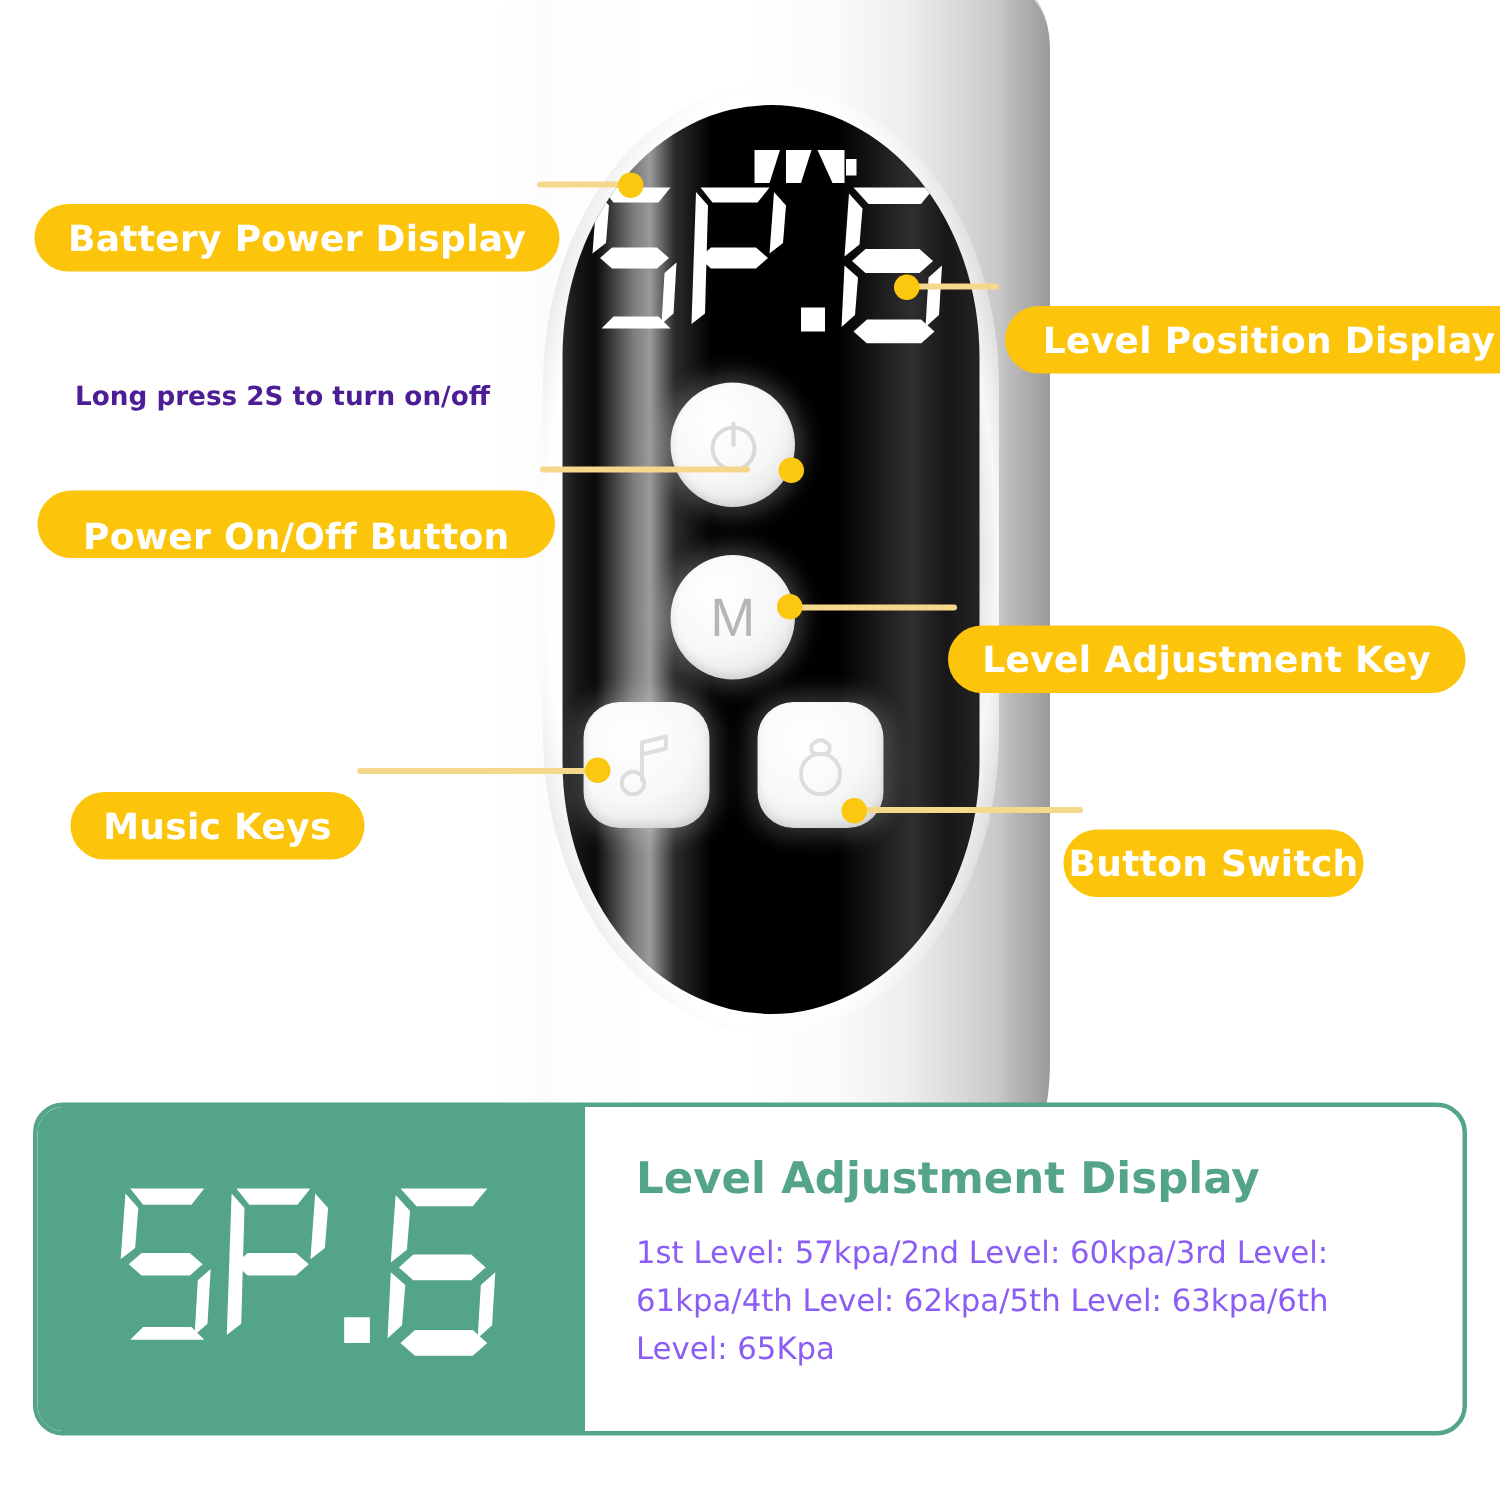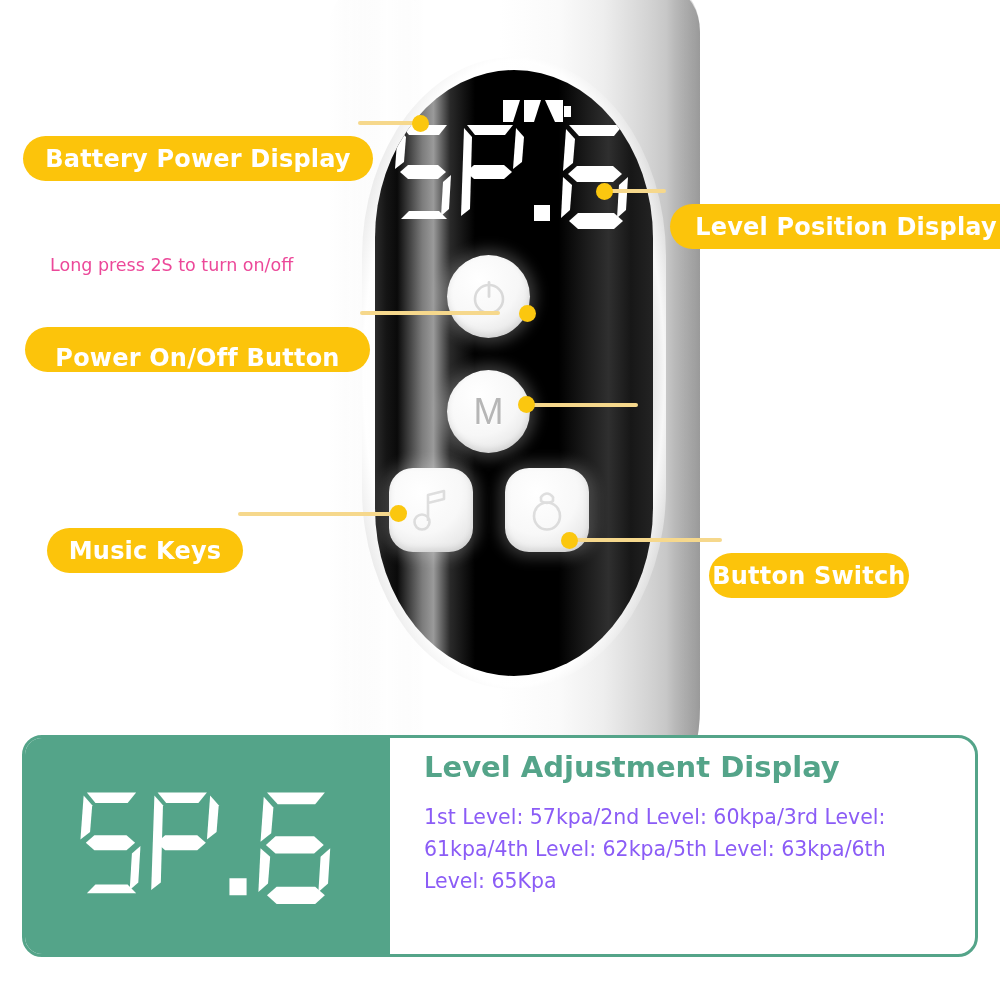--- a/index.html
+++ b/index.html
@@ -91,36 +91,36 @@
     position:absolute;background:#FCC40B;color:#ffffff;
     border-radius:999px;display:flex;align-items:center;justify-content:center;
     font-weight:bold;white-space:nowrap;letter-spacing:.2px;
     font-family:"DejaVu Sans", sans-serif;
     margin-top:36px;
   }
   .leader{position:absolute;height:4px;background:#F6D88C;border-radius:2px;}
   .dot{position:absolute;width:17px;height:17px;border-radius:50%;background:#FBC70F;}
 
   .note{
-    position:absolute;color:#ec4899;font-weight:normal;white-space:nowrap;
+    position:absolute;color:#4c1d95;font-weight:bold;white-space:nowrap;
     font-family:"DejaVu Sans", sans-serif;
   }
 
   
   .card{
     position:absolute;left:22px;top:735px;width:956px;height:222px;
     border:3px solid #54A489;border-radius:20px;background:#ffffff;
     box-sizing:border-box;overflow:hidden;display:flex;
   }
   .card-green{
     width:365px;height:100%;background:#54A489;
     display:flex;align-items:center;justify-content:center;
   }
   .card-body{
-    flex:1;padding:12px 34px 0 34px;box-sizing:border-box;
+    flex:1;padding:30px 34px 0 34px;box-sizing:border-box;
   }
   .card-title{
     color:#54A489;font-size:29px;font-weight:bold;margin:0 0 18px 0;
     font-family:"DejaVu Sans", sans-serif;
   }
   .card-desc{
     color:#8b5cf6;font-size:20.5px;line-height:1.55;margin:0;
     font-family:"DejaVu Sans", sans-serif;
   }
 </style>
@@ -222,20 +222,23 @@
   </div>
 
   <div class="leader" style="left:360px;top:311px;width:140px;"></div>
   <div class="dot" style="left:519px;top:305px;"></div>
   <div class="pill" style="left:25px;top:291px;width:345px;height:45px;font-size:24px;align-items:flex-end;">
     <span>Power On/Off Button</span>
   </div>
 
   <div class="leader" style="left:528px;top:403px;width:110px;"></div>
   <div class="dot" style="left:518px;top:396px;"></div>
+  <div class="pill" style="left:632px;top:381px;width:345px;height:45px;font-size:24px;">
+    <span>Level Adjustment Key</span>
+  </div>
 
   <div class="leader" style="left:238px;top:512px;width:160px;"></div>
   <div class="dot" style="left:390px;top:505px;"></div>
   <div class="pill" style="left:47px;top:492px;width:196px;height:45px;font-size:24px;">
     <span>Music Keys</span>
   </div>
 
   <div class="leader" style="left:570px;top:538px;width:152px;"></div>
   <div class="dot" style="left:561px;top:532px;"></div>
   <div class="pill" style="left:709px;top:517px;width:200px;height:45px;font-size:24px;">

